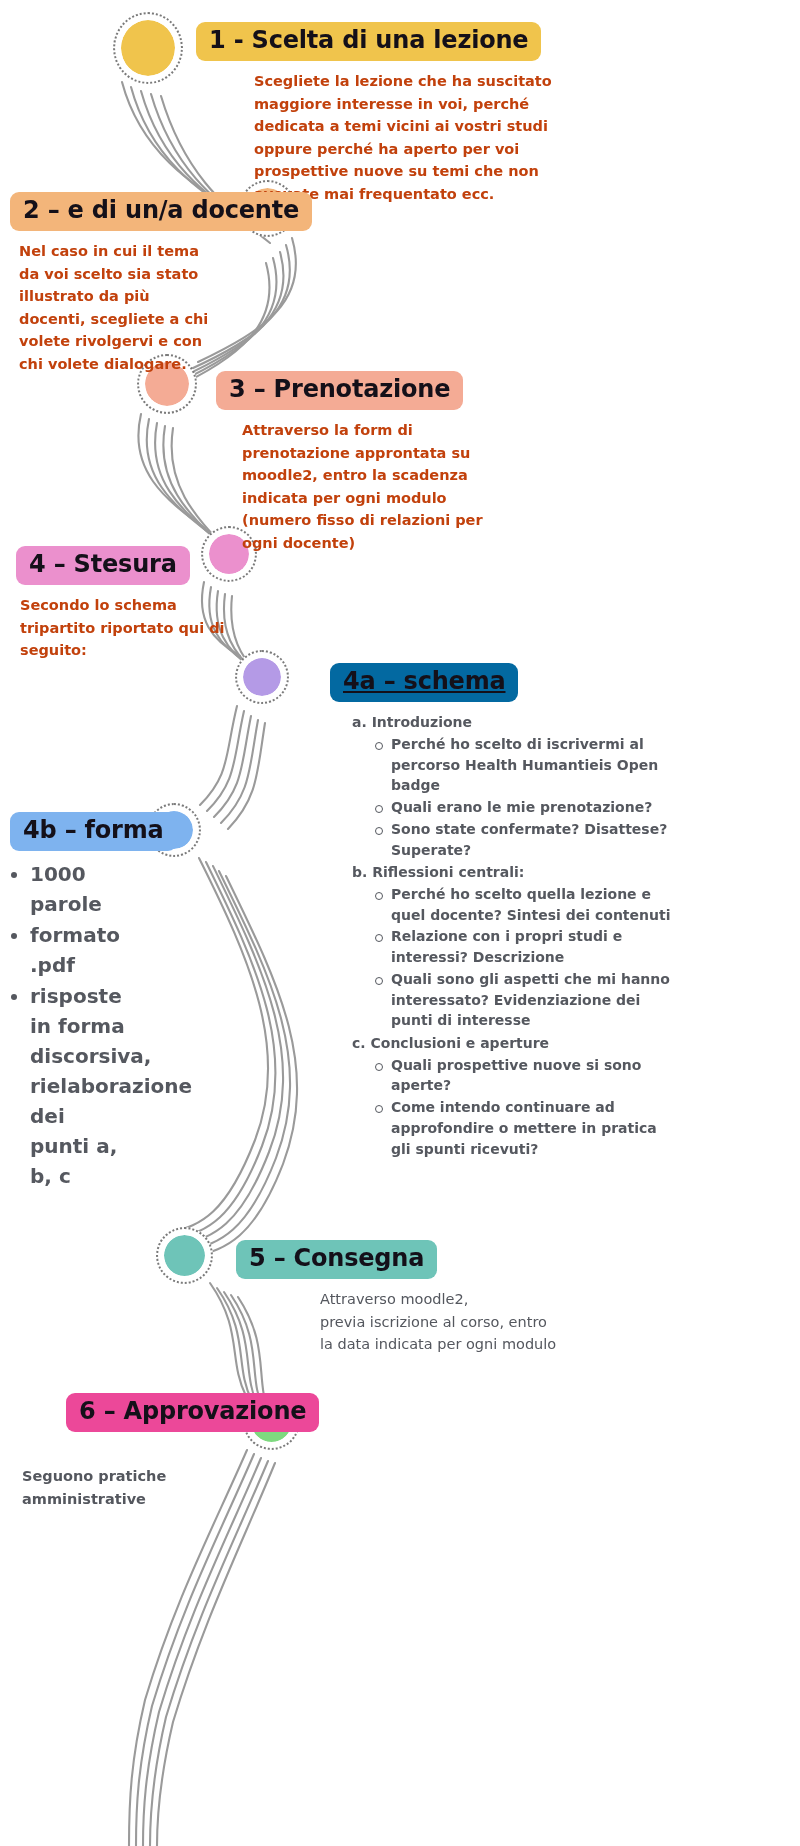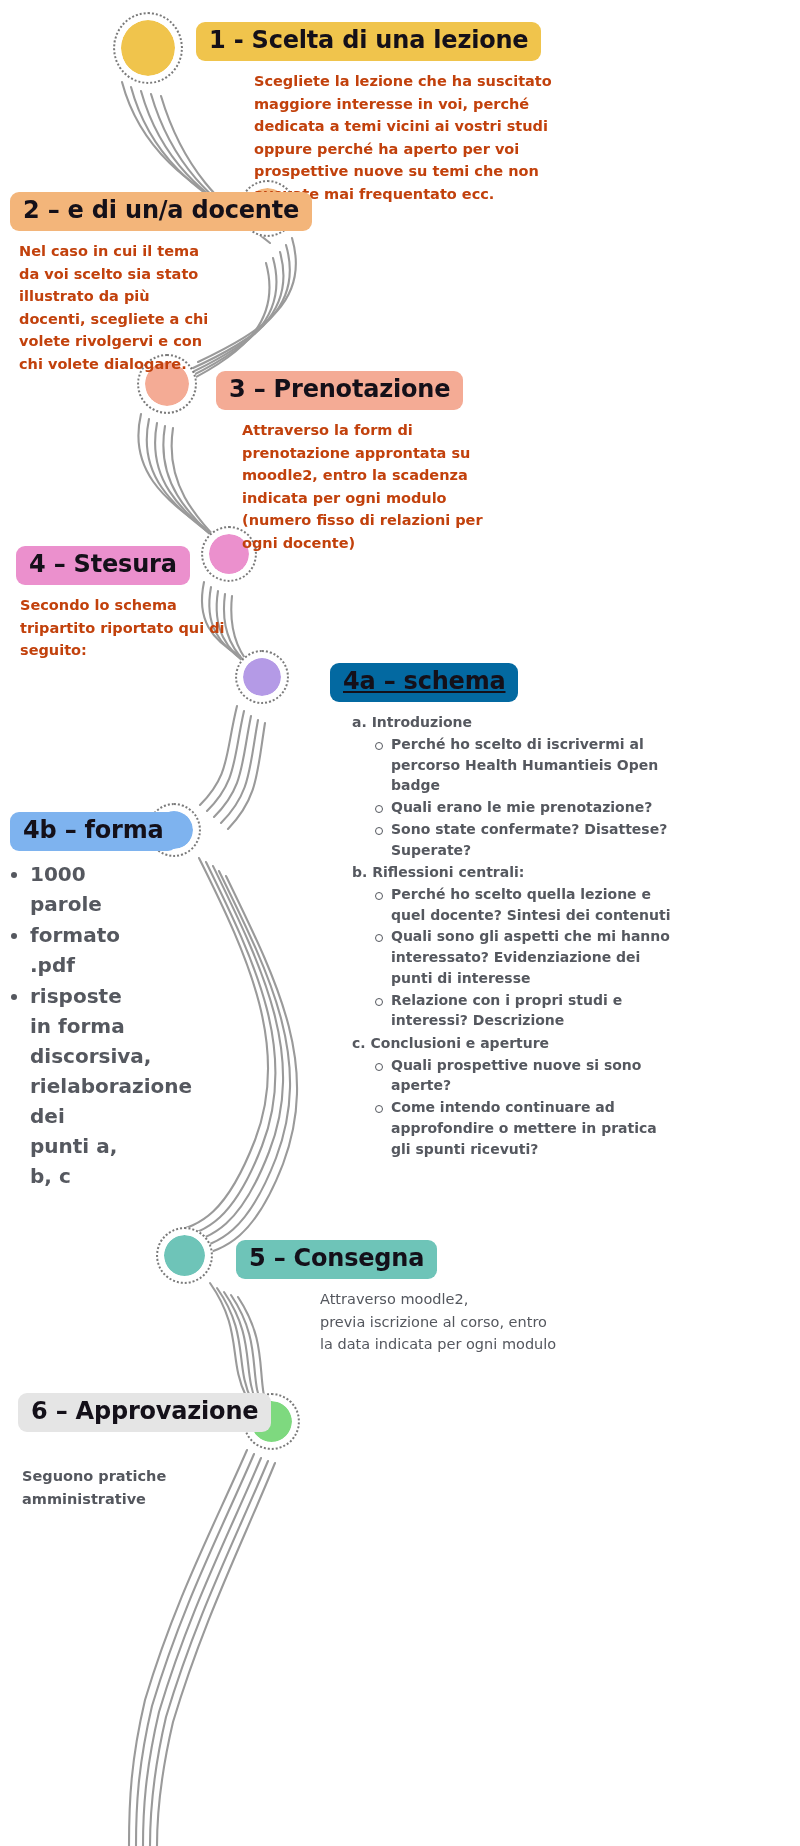--- a/index.html
+++ b/index.html
@@ -242,22 +242,22 @@
         <ul class="schema-sub">
           <li>Perché ho scelto di iscrivermi al percorso Health Humantieis Open badge</li>
           <li>Quali erano le mie prenotazione?</li>
           <li>Sono state confermate? Disattese? Superate?</li>
         </ul>
       </li>
       <li>
         <span class="schema-label">b. Riflessioni centrali:</span>
         <ul class="schema-sub">
           <li>Perché ho scelto quella lezione e quel docente? Sintesi dei contenuti</li>
+          <li>Relazione con i propri studi e interessi? Descrizione</li>
           <li>Quali sono gli aspetti che mi hanno interessato? Evidenziazione dei punti di interesse</li>
-          <li>Relazione con i propri studi e interessi? Descrizione</li>
         </ul>
       </li>
       <li>
         <span class="schema-label">c. Conclusioni e aperture</span>
         <ul class="schema-sub">
           <li>Quali prospettive nuove si sono aperte?</li>
           <li>Come intendo continuare ad approfondire o mettere in pratica gli spunti ricevuti?</li>
         </ul>
       </li>
     </ul>
@@ -273,18 +273,18 @@
   </div>
 
   <div class="block" style="left:236px; top:1240px; width:330px;">
     <div class="badge" style="background:#6ec4b8;">5 – Consegna</div>
     <div class="body-text light" style="margin-left:84px; width:260px; white-space:pre-line;">Attraverso moodle2,
 previa iscrizione al corso, entro
 la data indicata per ogni modulo</div>
   </div>
 
   <div class="block" style="left:18px; top:1393px; width:230px;">
-    <div class="badge" style="background:#e5e5e5;">6 – Approvazione</div>
+    <div class="badge" style="background:#ec4899;margin-left:48px;">6 – Approvazione</div>
     <div class="body-text light" style="margin-left:4px; width:200px; margin-top:33px; white-space:pre-line;font-weight:bold;">Seguono pratiche
 amministrative</div>
   </div>
 
 </div>
 
 </body></html>

